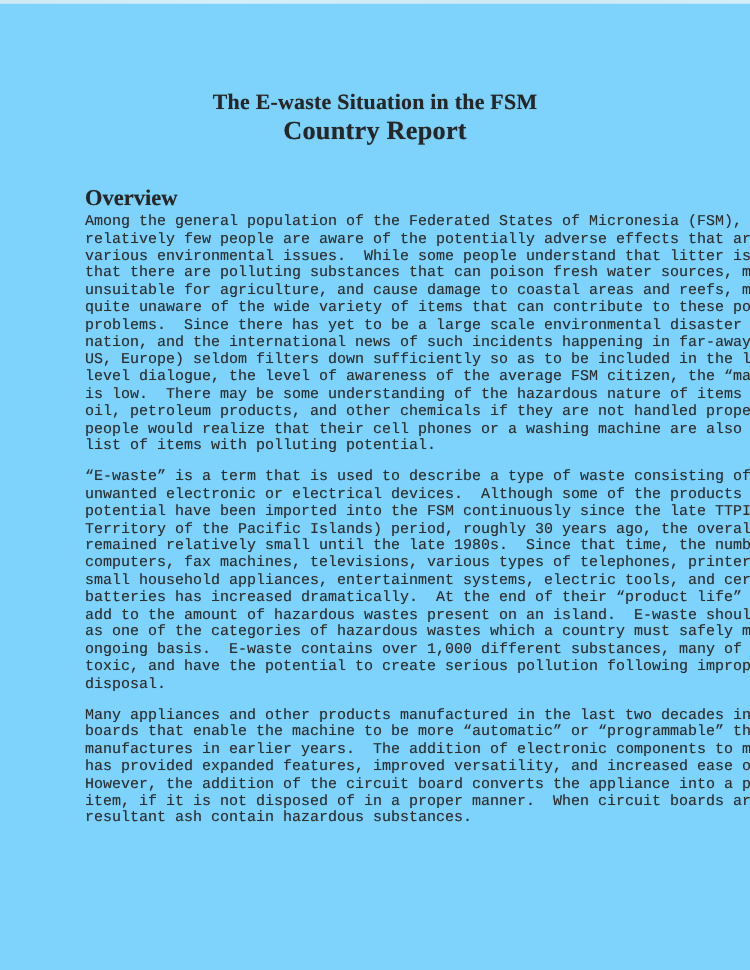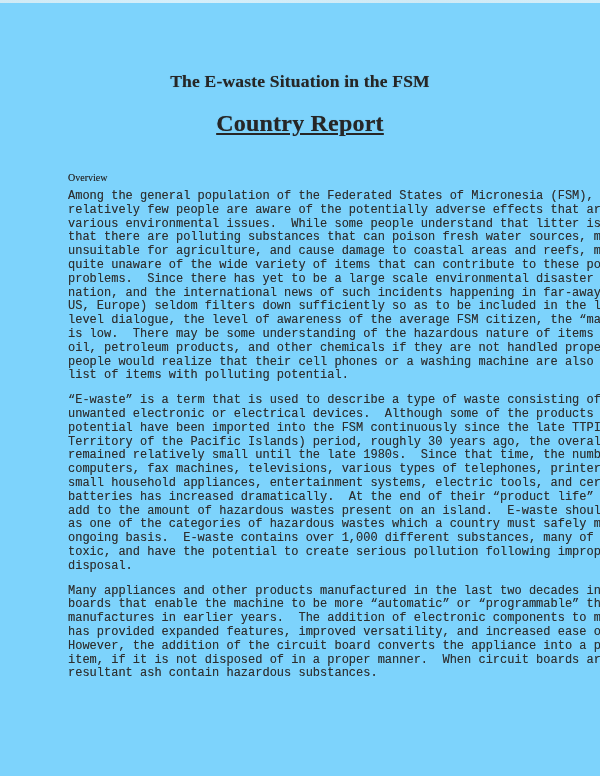--- a/index.html
+++ b/index.html
@@ -32,37 +32,36 @@
   .doc-title {
     margin: 0;
     font-size: 17.5px;
     line-height: 23px;
     font-weight: bold;
     color: #262626;
     letter-spacing: 0.2px;
     text-shadow: 0 0 0.7px rgba(38,38,38,0.55);
   }
   .doc-subtitle {
-    margin: 19px 0 0 0;
-    font-size: 24px;
+    margin: 0 0 0 0;
+    font-size: 21px;
     line-height: 23px;
     font-weight: bold;
     color: #262626;
     letter-spacing: 0.2px;
     text-shadow: 0 0 0.7px rgba(38,38,38,0.55);
-    text-decoration: underline;
   }
   .content {
     margin: 34px 52px 0 68px;
   }
   .section-heading {
     margin: 0 0 4px 0;
-    font-size: 10px;
+    font-size: 18px;
     line-height: 17px;
-    font-weight: normal;
+    font-weight: bold;
     color: #262626;
     text-shadow: 0 0 0.6px rgba(38,38,38,0.5);
   }
   .body-paragraph {
     margin: 0 0 11px 0;
     font-size: 12px;
     line-height: 13.8px;
     white-space: pre;
     color: #2e2e2e;
     text-shadow: 0 0 0.6px rgba(46,46,46,0.45);

